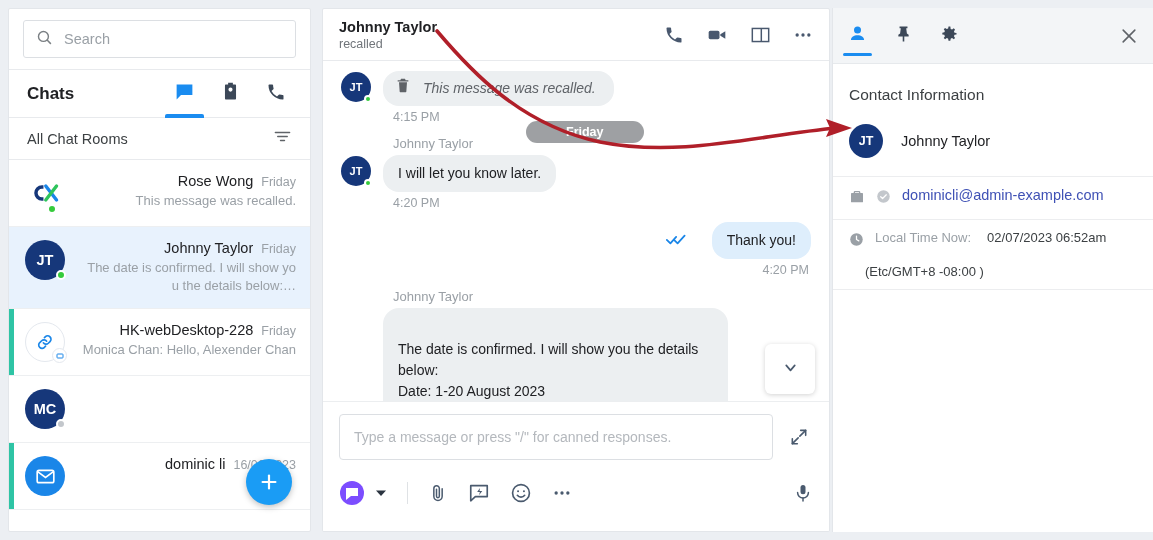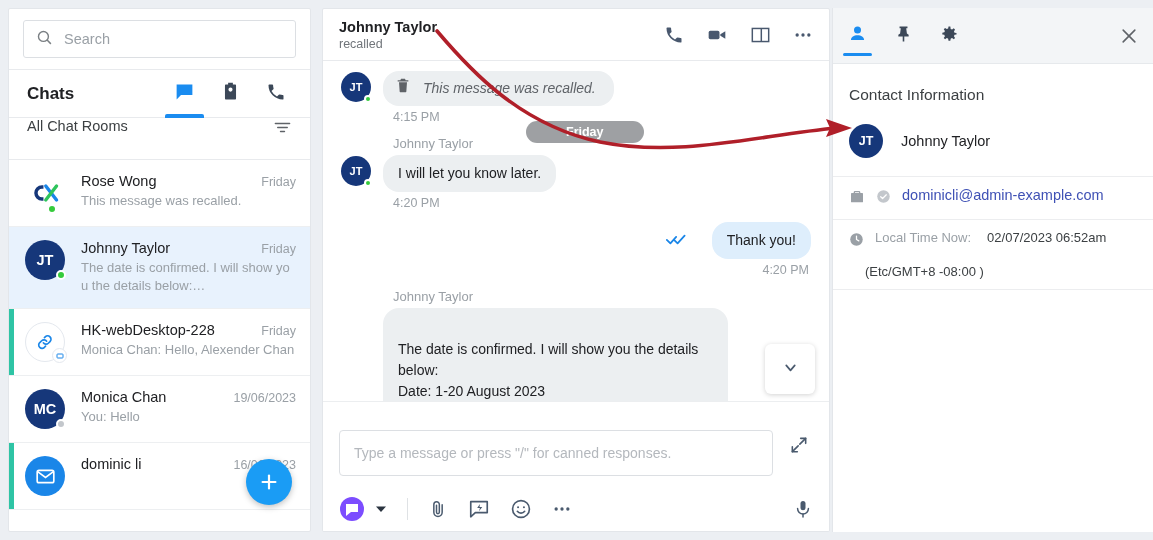--- a/index.html
+++ b/index.html
@@ -65,28 +65,28 @@
     padding-right: 6px;
   }
   .tab { position: relative; height: 48px; display: flex; align-items: center; cursor: pointer; }
   .tab .underline {
     position: absolute; bottom: 0; left: -9px; right: -9px;
     height: 4px; background: #1a8cf0; border-radius: 2px 2px 0 0;
   }
 
   .rooms-bar {
     height: 42px;
-    display: flex; 
+    display: flex; align-items: center;
     padding: 0 18px;
     border-bottom: 1px solid #e8eaed;
   }
   .rooms-label { font-size: 14.5px; color: #3c4043; }
   .rooms-filter { margin-left: auto; cursor: pointer; }
 
-  .chat-list { position: relative; }
+  .chat-list { position: relative; text-align: right; }
   .chat-item {
     position: relative;
     display: flex;
     padding: 13px 14px 13px 16px;
     border-bottom: 1px solid #edeff1;
     cursor: pointer;
     min-height: 60px;
   }
   .chat-item.active { background: #e8f2fd; }
   .chat-item .flag {
@@ -206,21 +206,21 @@
     position: absolute; left: 0; right: 0; bottom: 0;
     height: 130px;
     background: #fff;
     border-top: 1px solid #eceef0;
     padding: 12px 16px 0 16px;
   }
   .composer-row { display: flex; align-items: center; gap: 12px; }
   .composer-input {
     flex: 1; height: 46px;
     border: 1px solid #dcdfe3; border-radius: 4px;
-    display: flex; align-items: center; padding: 0 14px; margin-top: 16px;
+    display: flex; align-items: center; padding: 0 14px;
   }
   .composer-input input {
     border: none; outline: none; width: 100%;
     font-family: "Liberation Sans", sans-serif;
     font-size: 14px; color: #3c4043; background: transparent;
   }
   .composer-input input::placeholder { color: #b4b8bd; }
   .expand-btn { cursor: pointer; display: flex; padding: 4px; }
   .composer-tools {
     display: flex; align-items: center; gap: 20px;
@@ -396,27 +396,20 @@
             <div class="chat-time">Friday</div>
           </div>
           <div class="chat-snippet">Monica Chan: Hello, Alexender Chan</div>
         </div>
       </div>
 
       <div class="chat-item">
         <div class="avatar navy">
           <span>MC</span>
           <span class="presence offline"></span>
-        </div>
-        <div class="chat-meta">
-          <div class="chat-row1">
-            <div class="chat-name">Monica Chan</div>
-            <div class="chat-time">19/06/2023</div>
-          </div>
-          <div class="chat-snippet">You: Hello</div>
         </div>
       </div>
 
       <div class="chat-item">
         <div class="flag"></div>
         <div class="avatar blue">
           <svg width="21" height="21" viewBox="0 0 24 24" fill="none" stroke="#fff" stroke-width="1.9">
             <rect x="2.5" y="5" width="19" height="14" rx="2"></rect>
               <path d="M3 6.5l9 6.5 9-6.5"></path>
           </svg>

